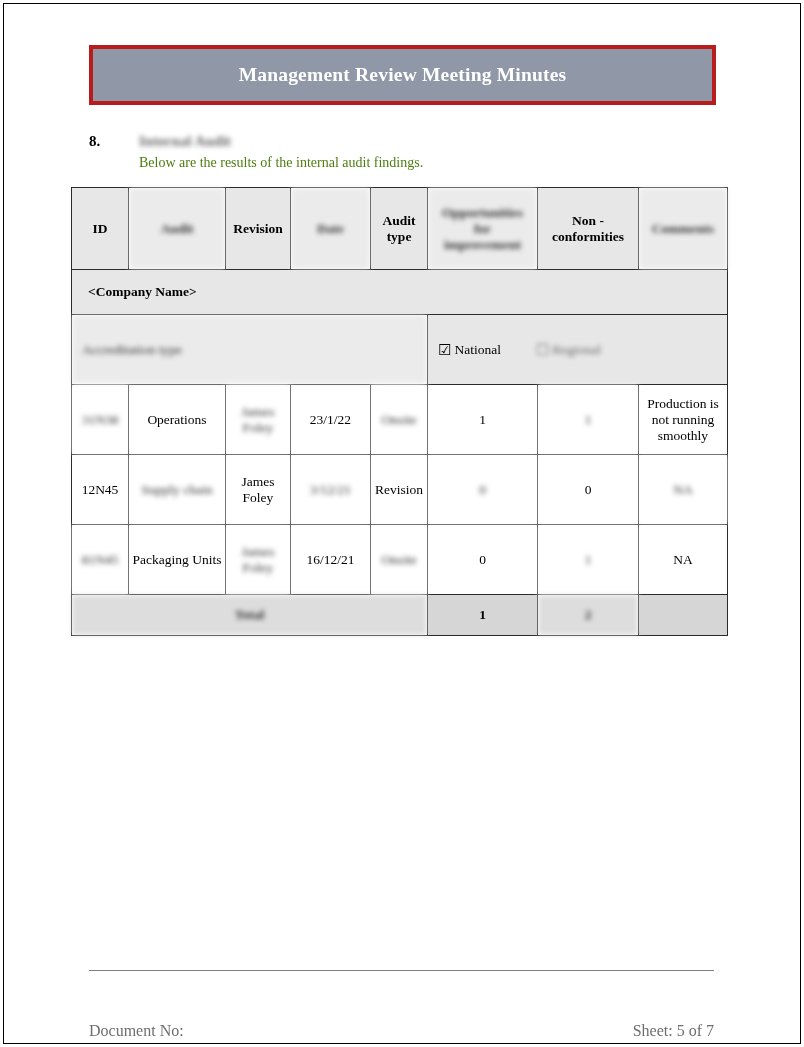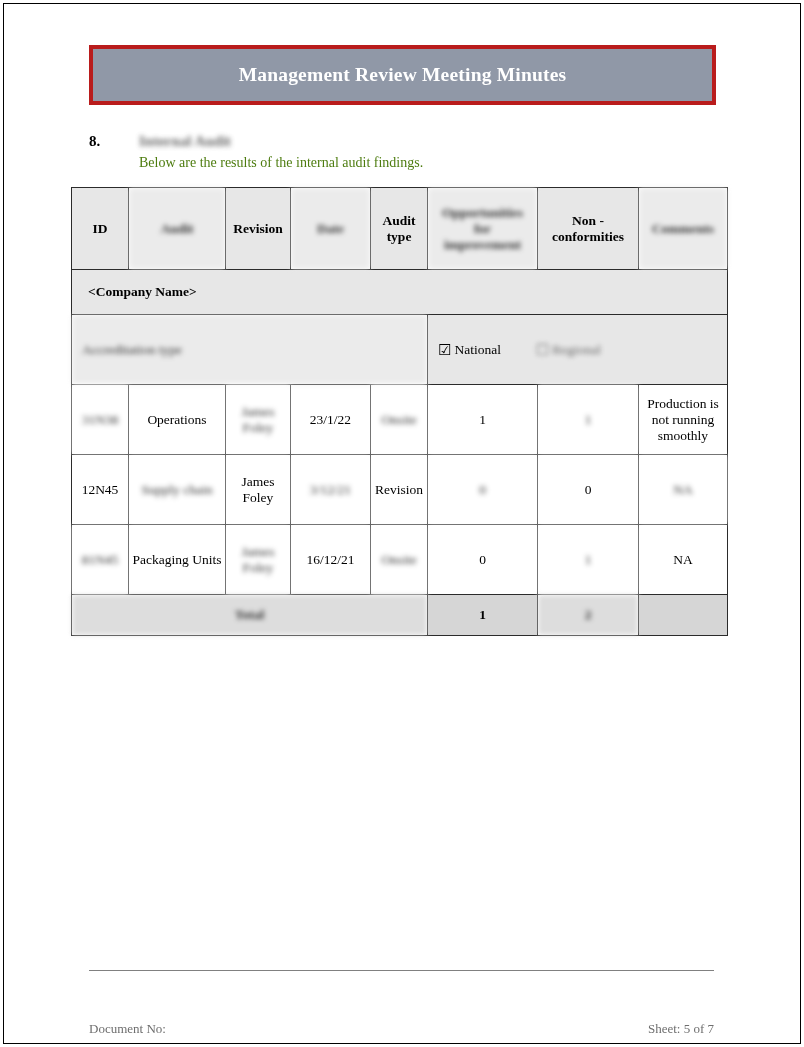--- a/index.html
+++ b/index.html
@@ -160,21 +160,21 @@
     top: 966px;
     width: 625px;
   }
   .footer-rule {
     border-top: 1px solid #808080;
     margin-bottom: 5px;
   }
   .footer-line {
     display: flex;
     justify-content: space-between;
-    font-size: 13px;
+    font-size: 16px;
     color: #6e6e6e;
     line-height: 1.5;
     font-family: "Liberation Serif", serif;
     margin-top: 48px;
   }
 </style>
 </head>
 <body>
 
 <div class="page">

